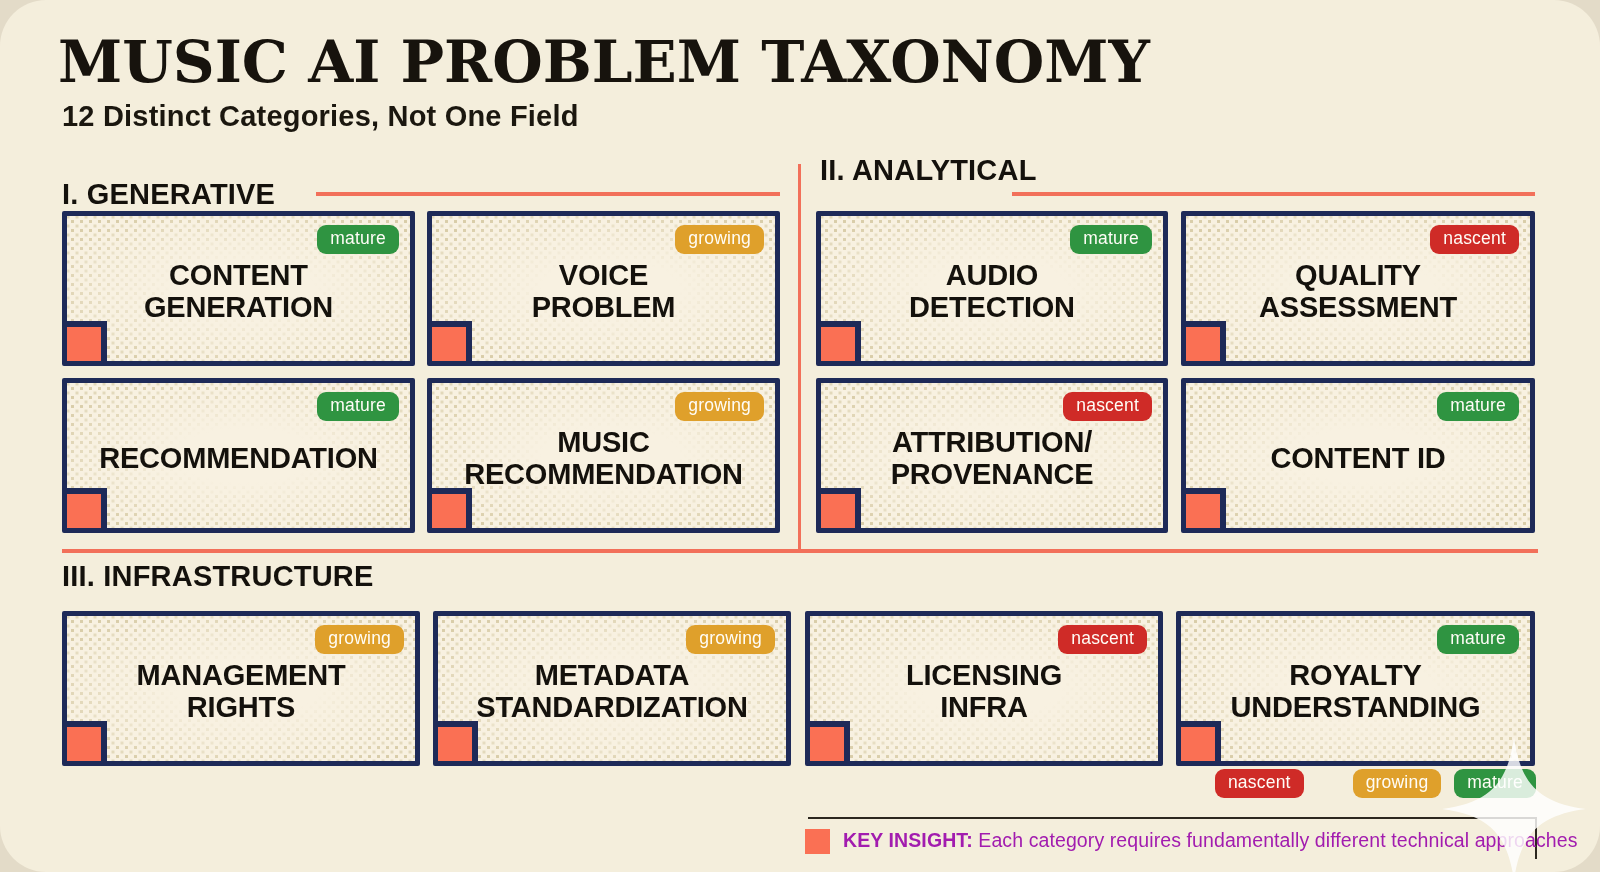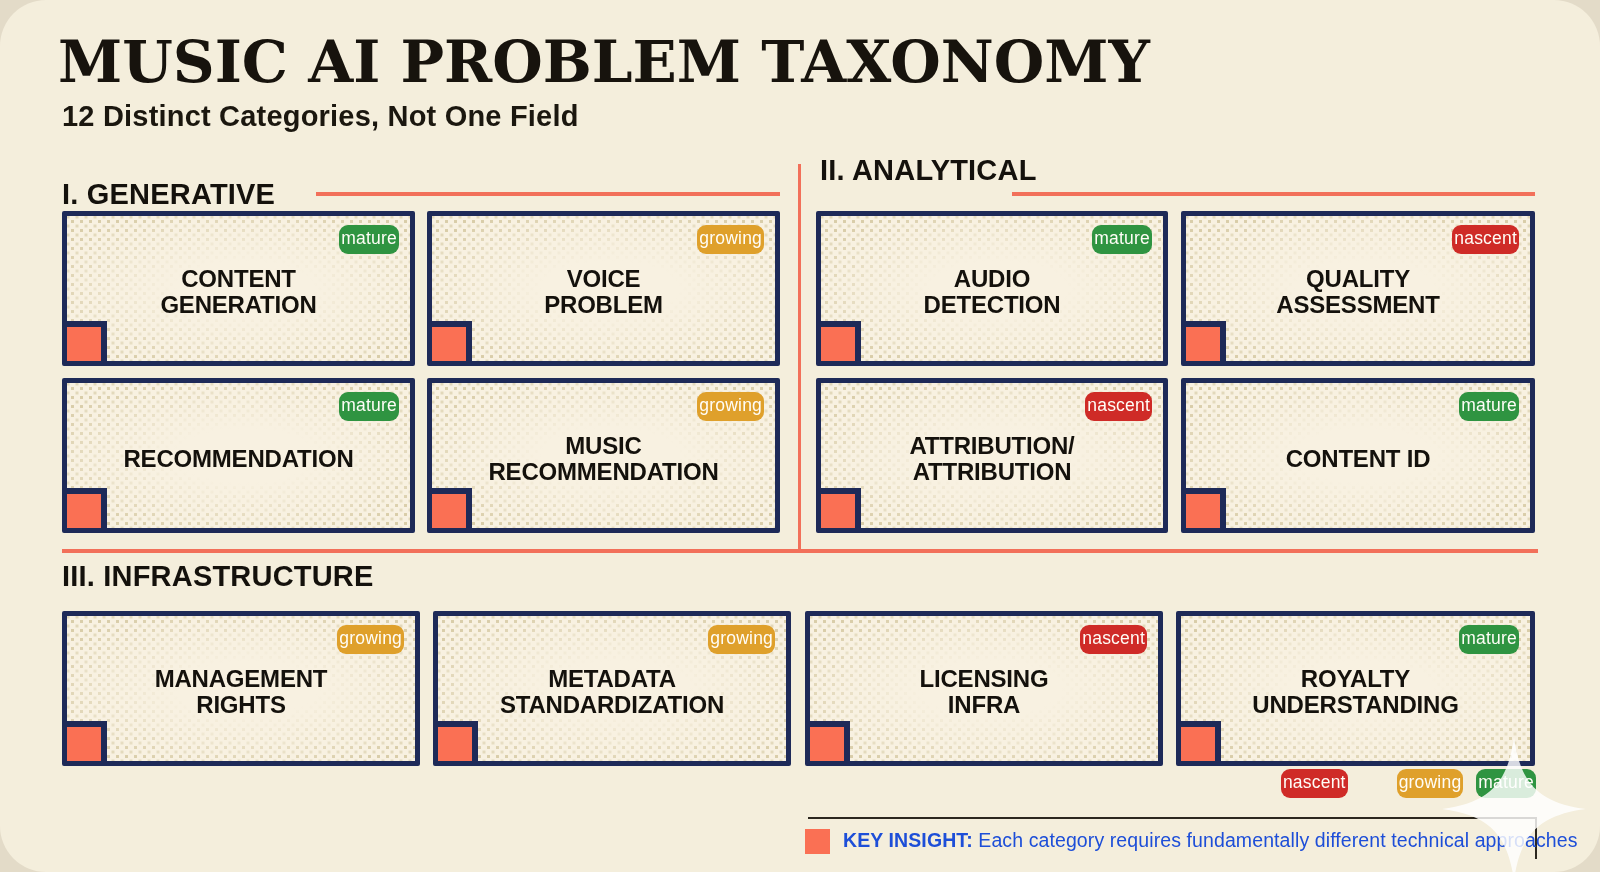--- a/index.html
+++ b/index.html
@@ -32,28 +32,28 @@
     background-color:#f8f1e1;
     background-image:
       radial-gradient(ellipse 62% 58% at 52% 50%, #f8f1e1 32%, rgba(248,241,225,0) 100%),
       radial-gradient(#d9cda9 1.4px, rgba(0,0,0,0) 1.9px),
       radial-gradient(#e2d8ba 1.4px, rgba(0,0,0,0) 1.9px);
     background-size:100% 100%, 9px 9px, 9px 9px;
     background-position:0 0, 1px 1px, 5.5px 5.5px;
     display:flex; align-items:center; justify-content:center;
   }
   .card-title {
-    text-align:center; font-weight:700; font-size:24px; line-height:1.08;
+    text-align:center; font-weight:700; font-size:29px; line-height:1.08;
     color:#14110c; letter-spacing:-0.2px; padding-top:6px;
   }
   .card-title .l { display:block; }
 
   .badge {
     position:absolute; top:9px; right:11px;
-    padding:3px 2px 5px; border-radius:9px;
+    padding:3px 13px 5px; border-radius:9px;
     color:#fffdf7; font-size:17.5px; letter-spacing:0.2px; line-height:1.2;
     white-space:nowrap;
   }
   .nascent { background:#cf2b27; }
   .growing { background:#dfa02b;margin-left:36px; }
   .mature  { background:#2f9441; }
 
   .corner {
     position:absolute; left:0; bottom:0; width:40px; height:40px;
     background:#fa7054; border-top:6px solid #1e2a58; border-right:6px solid #1e2a58;
@@ -62,21 +62,21 @@
   .legend-row {
     position:absolute; top:769px; right:64px;
     display:flex; gap:13px;
   }
   .legend-row .badge { position:static; }
 
   .key-line  { position:absolute; left:808px; top:817px; width:729px; height:2px; background:#2c271f; }
   .key-vline { position:absolute; left:1535px; top:817px; width:2px; height:42px; background:#2c271f; }
   .key-square{ position:absolute; left:805px; top:829px; width:25px; height:25px; background:#fa7054; }
   .key-text  {
-    position:absolute; left:843px; top:829px; font-size:19.5px; color:#1d4ed8;
+    position:absolute; left:843px; top:829px; font-size:19.5px; color:#a21caf;
     letter-spacing:0.1px; white-space:nowrap;
   }
   .key-text b { font-weight:700; }
 
   .sparkle { position:absolute; left:1438px; top:733px; width:152px; height:152px; z-index:6; }
 </style>
 </head>
 <body>
 
 <div id="canvas">
@@ -146,21 +146,21 @@
       <span class="l">QUALITY</span>
       <span class="l">ASSESSMENT</span>
     </div>
     <span class="corner"></span>
   </div>
 
   <div class="card" style="left:816px; top:378px; width:352px; height:155px;">
     <span class="badge nascent">nascent</span>
     <div class="card-title">
       <span class="l">ATTRIBUTION/</span>
-      <span class="l">ATTRIBUTION</span>
+      <span class="l">PROVENANCE</span>
     </div>
     <span class="corner"></span>
   </div>
 
   <div class="card" style="left:1181px; top:378px; width:354px; height:155px;">
     <span class="badge mature">mature</span>
     <div class="card-title">
       <span class="l">CONTENT ID</span>
       <span class="l"></span>
     </div>

